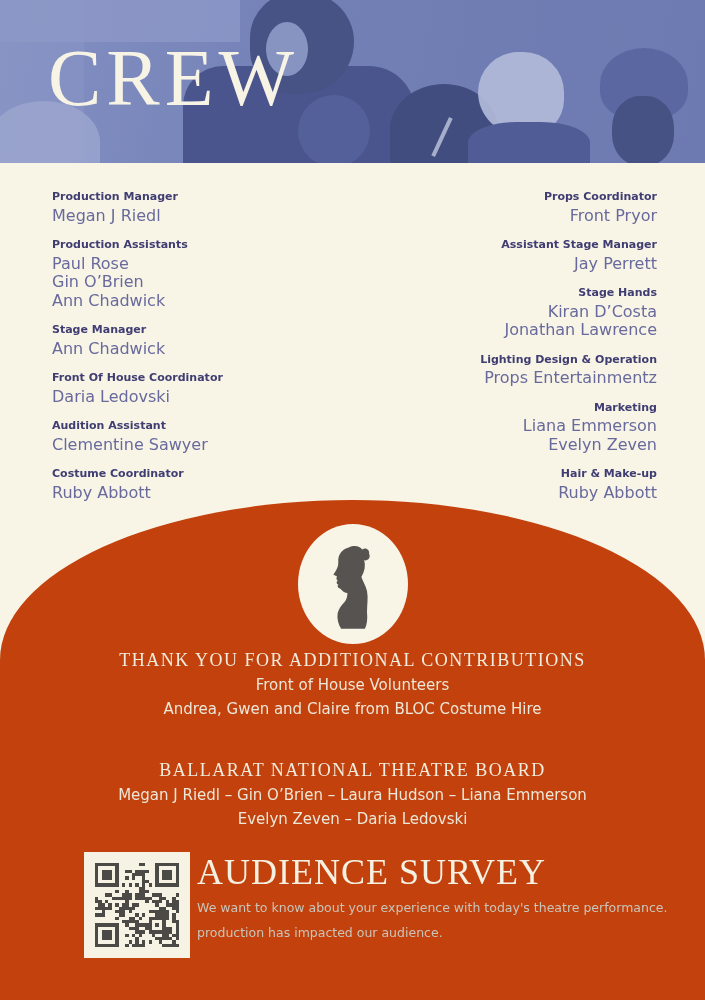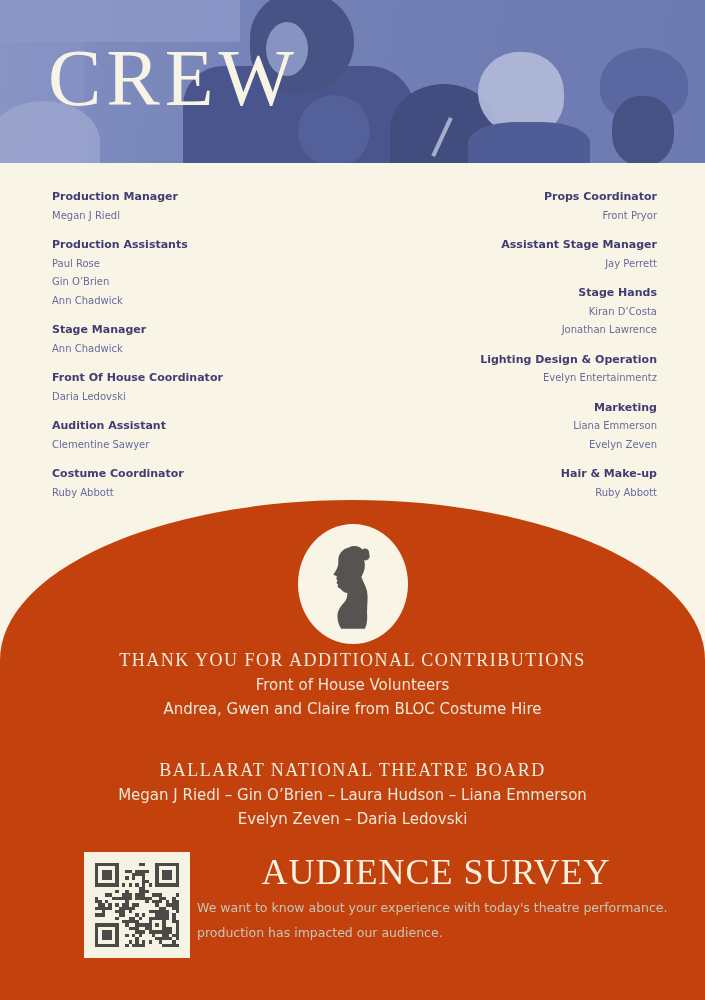--- a/index.html
+++ b/index.html
@@ -28,21 +28,21 @@
   .hero-title{
     position:absolute;left:48px;top:38px;margin:0;
     font-family:"Liberation Serif",serif;font-weight:400;
     font-size:80px;line-height:80px;letter-spacing:5px;color:#f7f3e5;
   }
   
   .crew{position:absolute;top:188px;left:52px;right:48px;display:flex;justify-content:space-between;}
   .crew-col{display:flex;flex-direction:column;gap:11px;}
   .crew-col.right{text-align:right;align-items:flex-end;}
   .crew-role{font-weight:bold;color:#3f3d72;font-size:11px;line-height:18.5px;}
-  .crew-name{color:#686a9d;font-size:10px;line-height:18.5px;}
+  .crew-name{color:#686a9d;font-size:16px;line-height:18.5px;}
   
   .dome{position:absolute;left:0;top:500px;width:705px;height:500px;background:#c2410c;
     border-radius:50% 50% 0 0 / 160px 160px 0 0;}
   .cameo{position:absolute;top:24px;left:calc(50% - 55px);width:110px;height:120px;
     background:#f8f4e6;border-radius:50%;display:flex;justify-content:center;}
   .cameo svg{margin-top:12px;width:70px;height:100px;fill:#575351;}
   .dome-heading{
     position:absolute;left:0;width:100%;margin:0;text-align:center;
     font-family:"Liberation Serif",serif;font-weight:400;
     font-size:18px;line-height:24px;letter-spacing:1.5px;color:#f1ecdd;
@@ -53,21 +53,21 @@
   .lines .line{font-size:15px;line-height:23.5px;}
   .thanks-lines{top:174px;}
   .board-lines{top:284px;}
   
   .survey{position:absolute;top:352px;left:84px;right:30px;display:flex;align-items:flex-start;gap:7px;}
   .qr-card{width:106px;height:106px;background:#f7f3e4;flex:0 0 auto;box-sizing:border-box;padding:11px;}
   .qr-card svg{width:84px;height:84px;display:block;fill:#4c4a46;shape-rendering:crispEdges;}
   .survey-text{flex:1;}
   .survey-text h2{
     margin:0 0 4px 0;font-family:"Liberation Serif",serif;font-weight:400;
-    font-size:36px;line-height:40px;letter-spacing:1px;color:#f5f1e2;text-align:center;
+    font-size:36px;line-height:40px;letter-spacing:1px;color:#f5f1e2;
   }
   .survey-lines .line{font-size:12.5px;line-height:24.5px;color:#c9c5ba;}
 </style>
 </head>
 <body>
 
 <div class="page">
 
   <header class="hero">
     <div class="shape sh-wall"></div>
@@ -125,21 +125,21 @@
           <div class="crew-role">Assistant Stage Manager</div>
           <div class="crew-name">Jay Perrett</div>
         </div>
         <div class="crew-group">
           <div class="crew-role">Stage Hands</div>
           <div class="crew-name">Kiran D’Costa</div>
           <div class="crew-name">Jonathan Lawrence</div>
         </div>
         <div class="crew-group">
           <div class="crew-role">Lighting Design &amp; Operation</div>
-          <div class="crew-name">Evelyn Entertainmentz</div>
+          <div class="crew-name">Props Entertainmentz</div>
         </div>
         <div class="crew-group">
           <div class="crew-role">Marketing</div>
           <div class="crew-name">Liana Emmerson</div>
           <div class="crew-name">Evelyn Zeven</div>
         </div>
         <div class="crew-group">
           <div class="crew-role">Hair &amp; Make-up</div>
           <div class="crew-name">Ruby Abbott</div>
         </div>

